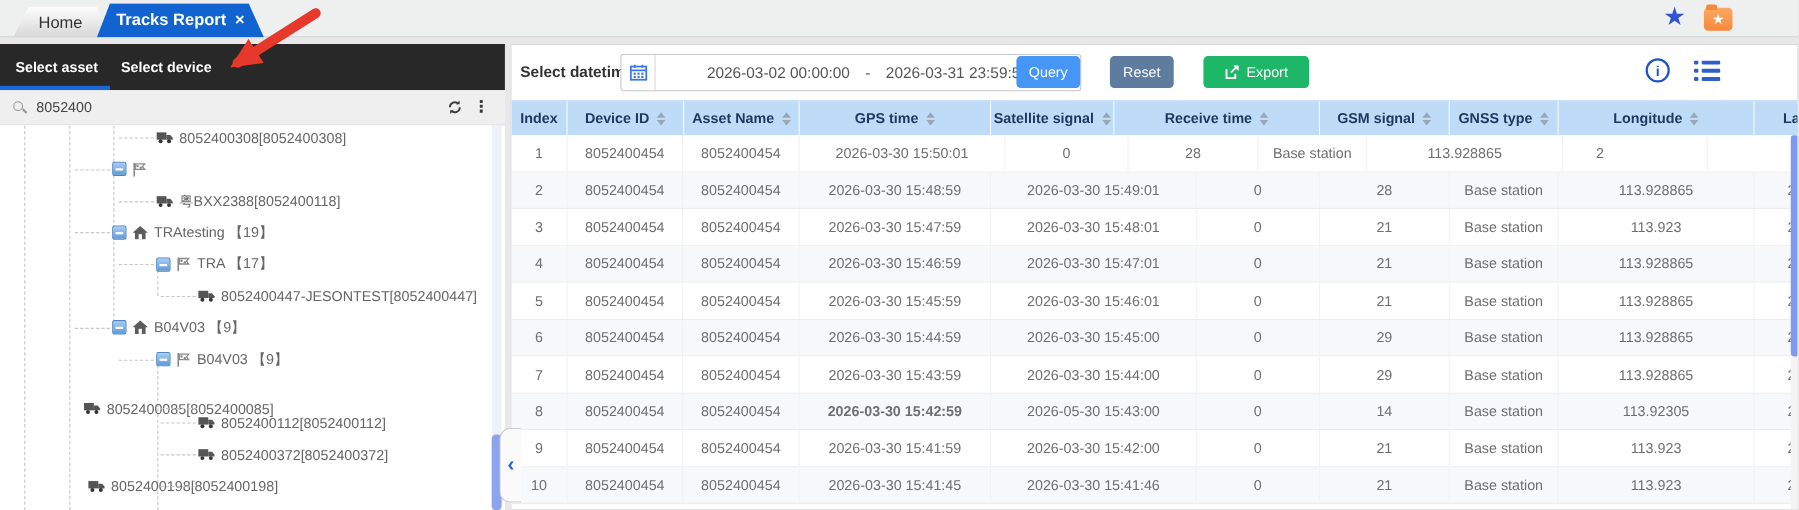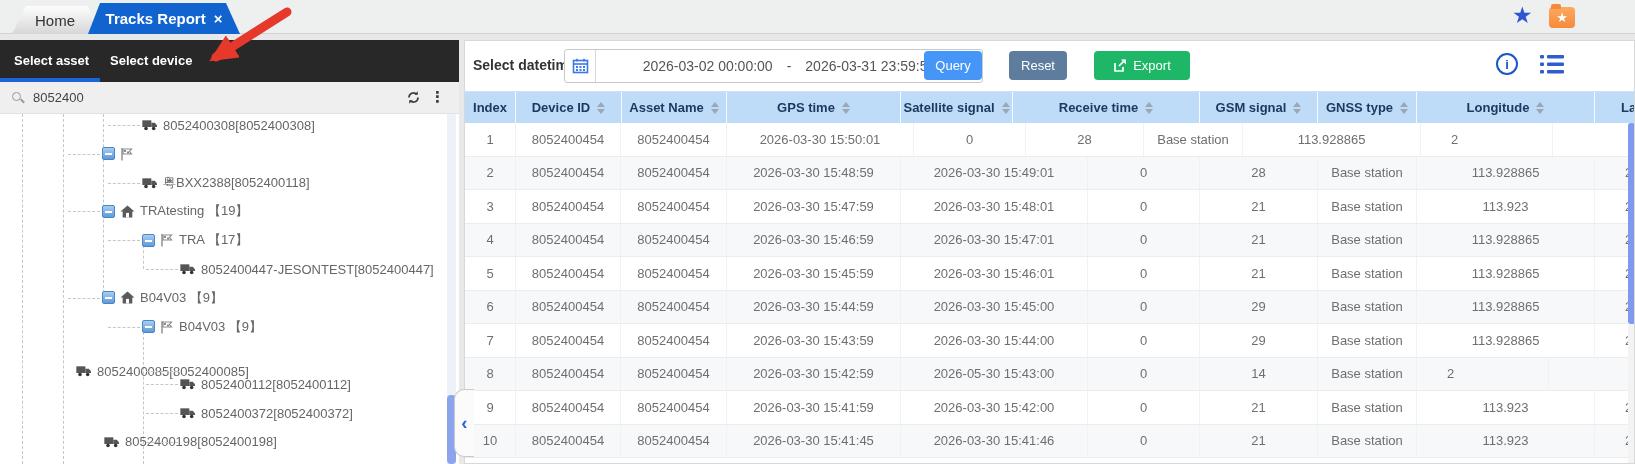--- a/index.html
+++ b/index.html
@@ -254,21 +254,21 @@
           <span class="ticon">
             <svg width="16" height="12" viewBox="0 0 24 18">
               <rect x="0.5" y="2" width="13.5" height="10" fill="#555"></rect>
               <path d="M14 5.5h5.2l3.3 4V12H14z" fill="#555"></path>
               <circle cx="6" cy="14.2" r="2.7" fill="#333"></circle>
               <circle cx="17.5" cy="14.2" r="2.7" fill="#333"></circle>
             </svg>
           </span>
           <span class="label">8052400372[8052400372]</span>
         </div>
-        <div class="trow" style="top: 316.8px; padding-left: 104px; width: 446px;">
+        <div class="trow" style="top: 316.8px; padding-left: 80px; width: 446px;">
           <span class="stub" style="left: 146px; top: 11px;"></span>
           <span class="ticon">
             <svg width="16" height="12" viewBox="0 0 24 18">
               <rect x="0.5" y="2" width="13.5" height="10" fill="#555"></rect>
               <path d="M14 5.5h5.2l3.3 4V12H14z" fill="#555"></path>
               <circle cx="6" cy="14.2" r="2.7" fill="#333"></circle>
               <circle cx="17.5" cy="14.2" r="2.7" fill="#333"></circle>
             </svg>
           </span>
           <span class="label">8052400198[8052400198]</span>
@@ -479,25 +479,26 @@
             <div class="td" style="width: 112px;">0</div>
             <div class="td" style="width: 118px;">29</div>
             <div class="td" style="width: 99px;">Base station</div>
             <div class="td" style="width: 178px;">113.928865</div>
             <div class="td clipcol" style="width: 132px;">2</div>
           </div>
           <div class="tr alt">
             <div class="td" style="width: 51px;">8</div>
             <div class="td" style="width: 105px;">8052400454</div>
             <div class="td" style="width: 106px;">8052400454</div>
-            <div class="td" style="width: 174px;">2026-03-30 15:42:59</div>
+            <div class="td" style="width: 174px; font-weight: bold;">2026-03-30 15:42:59</div>
             <div class="td" style="width: 187px;">2026-05-30 15:43:00</div>
             <div class="td" style="width: 112px;">0</div>
             <div class="td" style="width: 118px;">14</div>
             <div class="td" style="width: 99px;">Base station</div>
+            <div class="td" style="width: 178px;">113.92305</div>
             <div class="td clipcol" style="width: 132px;">2</div>
           </div>
           <div class="tr">
             <div class="td" style="width: 51px;">9</div>
             <div class="td" style="width: 105px;">8052400454</div>
             <div class="td" style="width: 106px;">8052400454</div>
             <div class="td" style="width: 174px;">2026-03-30 15:41:59</div>
             <div class="td" style="width: 187px;">2026-03-30 15:42:00</div>
             <div class="td" style="width: 112px;">0</div>
             <div class="td" style="width: 118px;">21</div>

